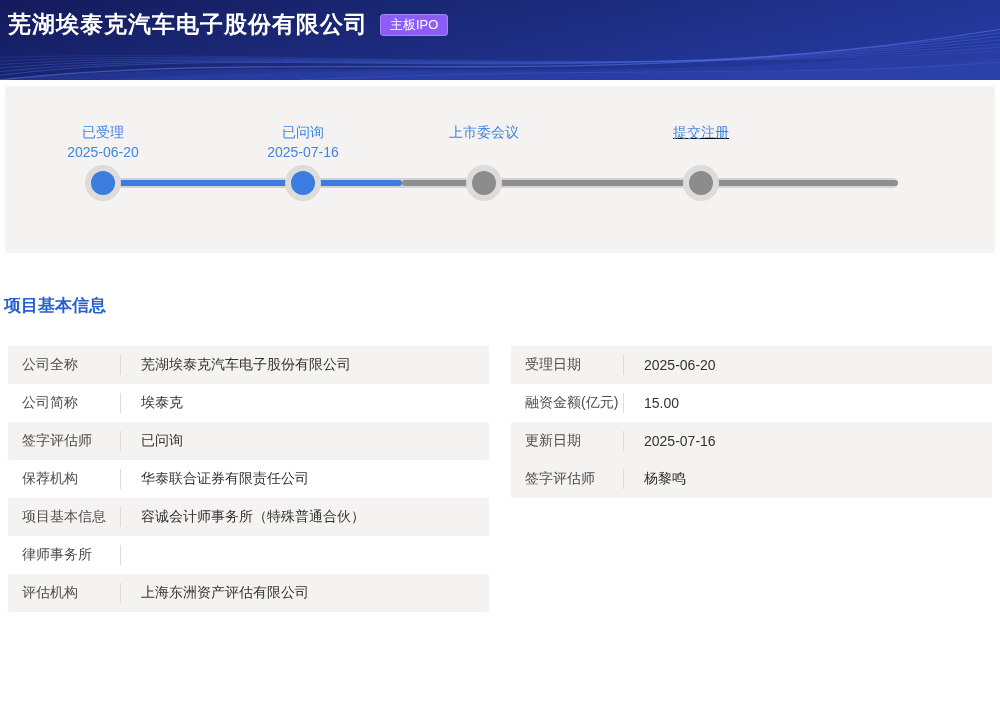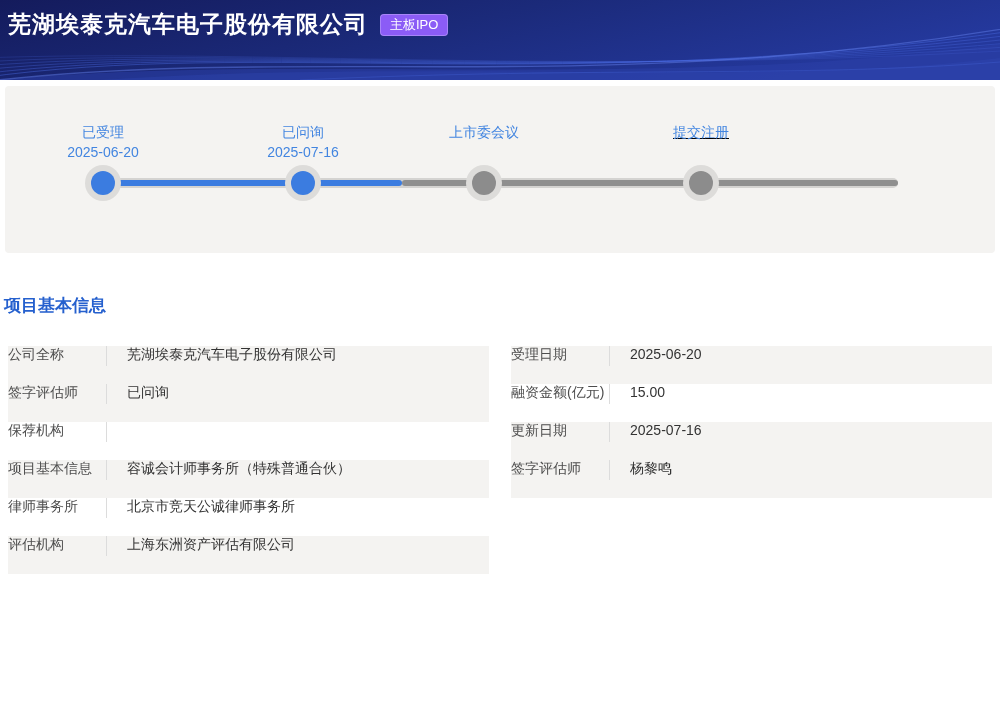--- a/index.html
+++ b/index.html
@@ -28,21 +28,21 @@
     box-shadow:0 0 0 6px #dddcda; }
   .stage.done .dot, .stage.current .dot { background:#3b7ce0; }
   .stage.pending .dot { background:#8c8c8c; }
 
   
   .section-title { margin:43px 0 0 4px; color:#2560ce; font-size:17px; font-weight:bold; line-height:20px; }
 
   
   .tables { display:flex; gap:22px; margin:30px 8px 0; }
   .info-table { flex:1; }
-  .row { height:38px; display:flex; }
+  .row { height:38px; display:flex; align-items:center; padding-left:14px; }
   .row.odd { background:#f4f3f1; }
   .row.even { background:#fff; }
   .row-label { width:98px; flex-shrink:0; color:#4d4d4d; font-size:14px; }
   .row-divider { width:1px; height:20px; background:#dcdcdc; flex-shrink:0; }
   .row-value { margin-left:20px; color:#333; font-size:14px; }
 </style>
 </head>
 <body>
 
 <div class="hdr">
@@ -101,38 +101,43 @@
 
 <div class="section-title">项目基本信息</div>
 
 <div class="tables">
   <div class="info-table" id="info-left">
       <div class="row odd">
     <div class="row-label">公司全称</div>
     <div class="row-divider"></div>
     <div class="row-value">芜湖埃泰克汽车电子股份有限公司</div>
   </div>
+      <div class="row even">
+    <div class="row-label">公司简称</div>
+    <div class="row-divider"></div>
+    <div class="row-value">埃泰克</div>
+  </div>
       <div class="row odd">
     <div class="row-label">签字评估师</div>
     <div class="row-divider"></div>
     <div class="row-value">已问询</div>
   </div>
       <div class="row even">
     <div class="row-label">保荐机构</div>
     <div class="row-divider"></div>
+    <div class="row-value">华泰联合证券有限责任公司</div>
   </div>
       <div class="row odd">
     <div class="row-label">项目基本信息</div>
     <div class="row-divider"></div>
     <div class="row-value">容诚会计师事务所（特殊普通合伙）</div>
   </div>
       <div class="row even">
     <div class="row-label">律师事务所</div>
     <div class="row-divider"></div>
-    <div class="row-value">北京市竞天公诚律师事务所</div>
   </div>
       <div class="row odd">
     <div class="row-label">评估机构</div>
     <div class="row-divider"></div>
     <div class="row-value">上海东洲资产评估有限公司</div>
   </div>
     </div>
   <div class="info-table" id="info-right">
       <div class="row odd">
     <div class="row-label">受理日期</div>

